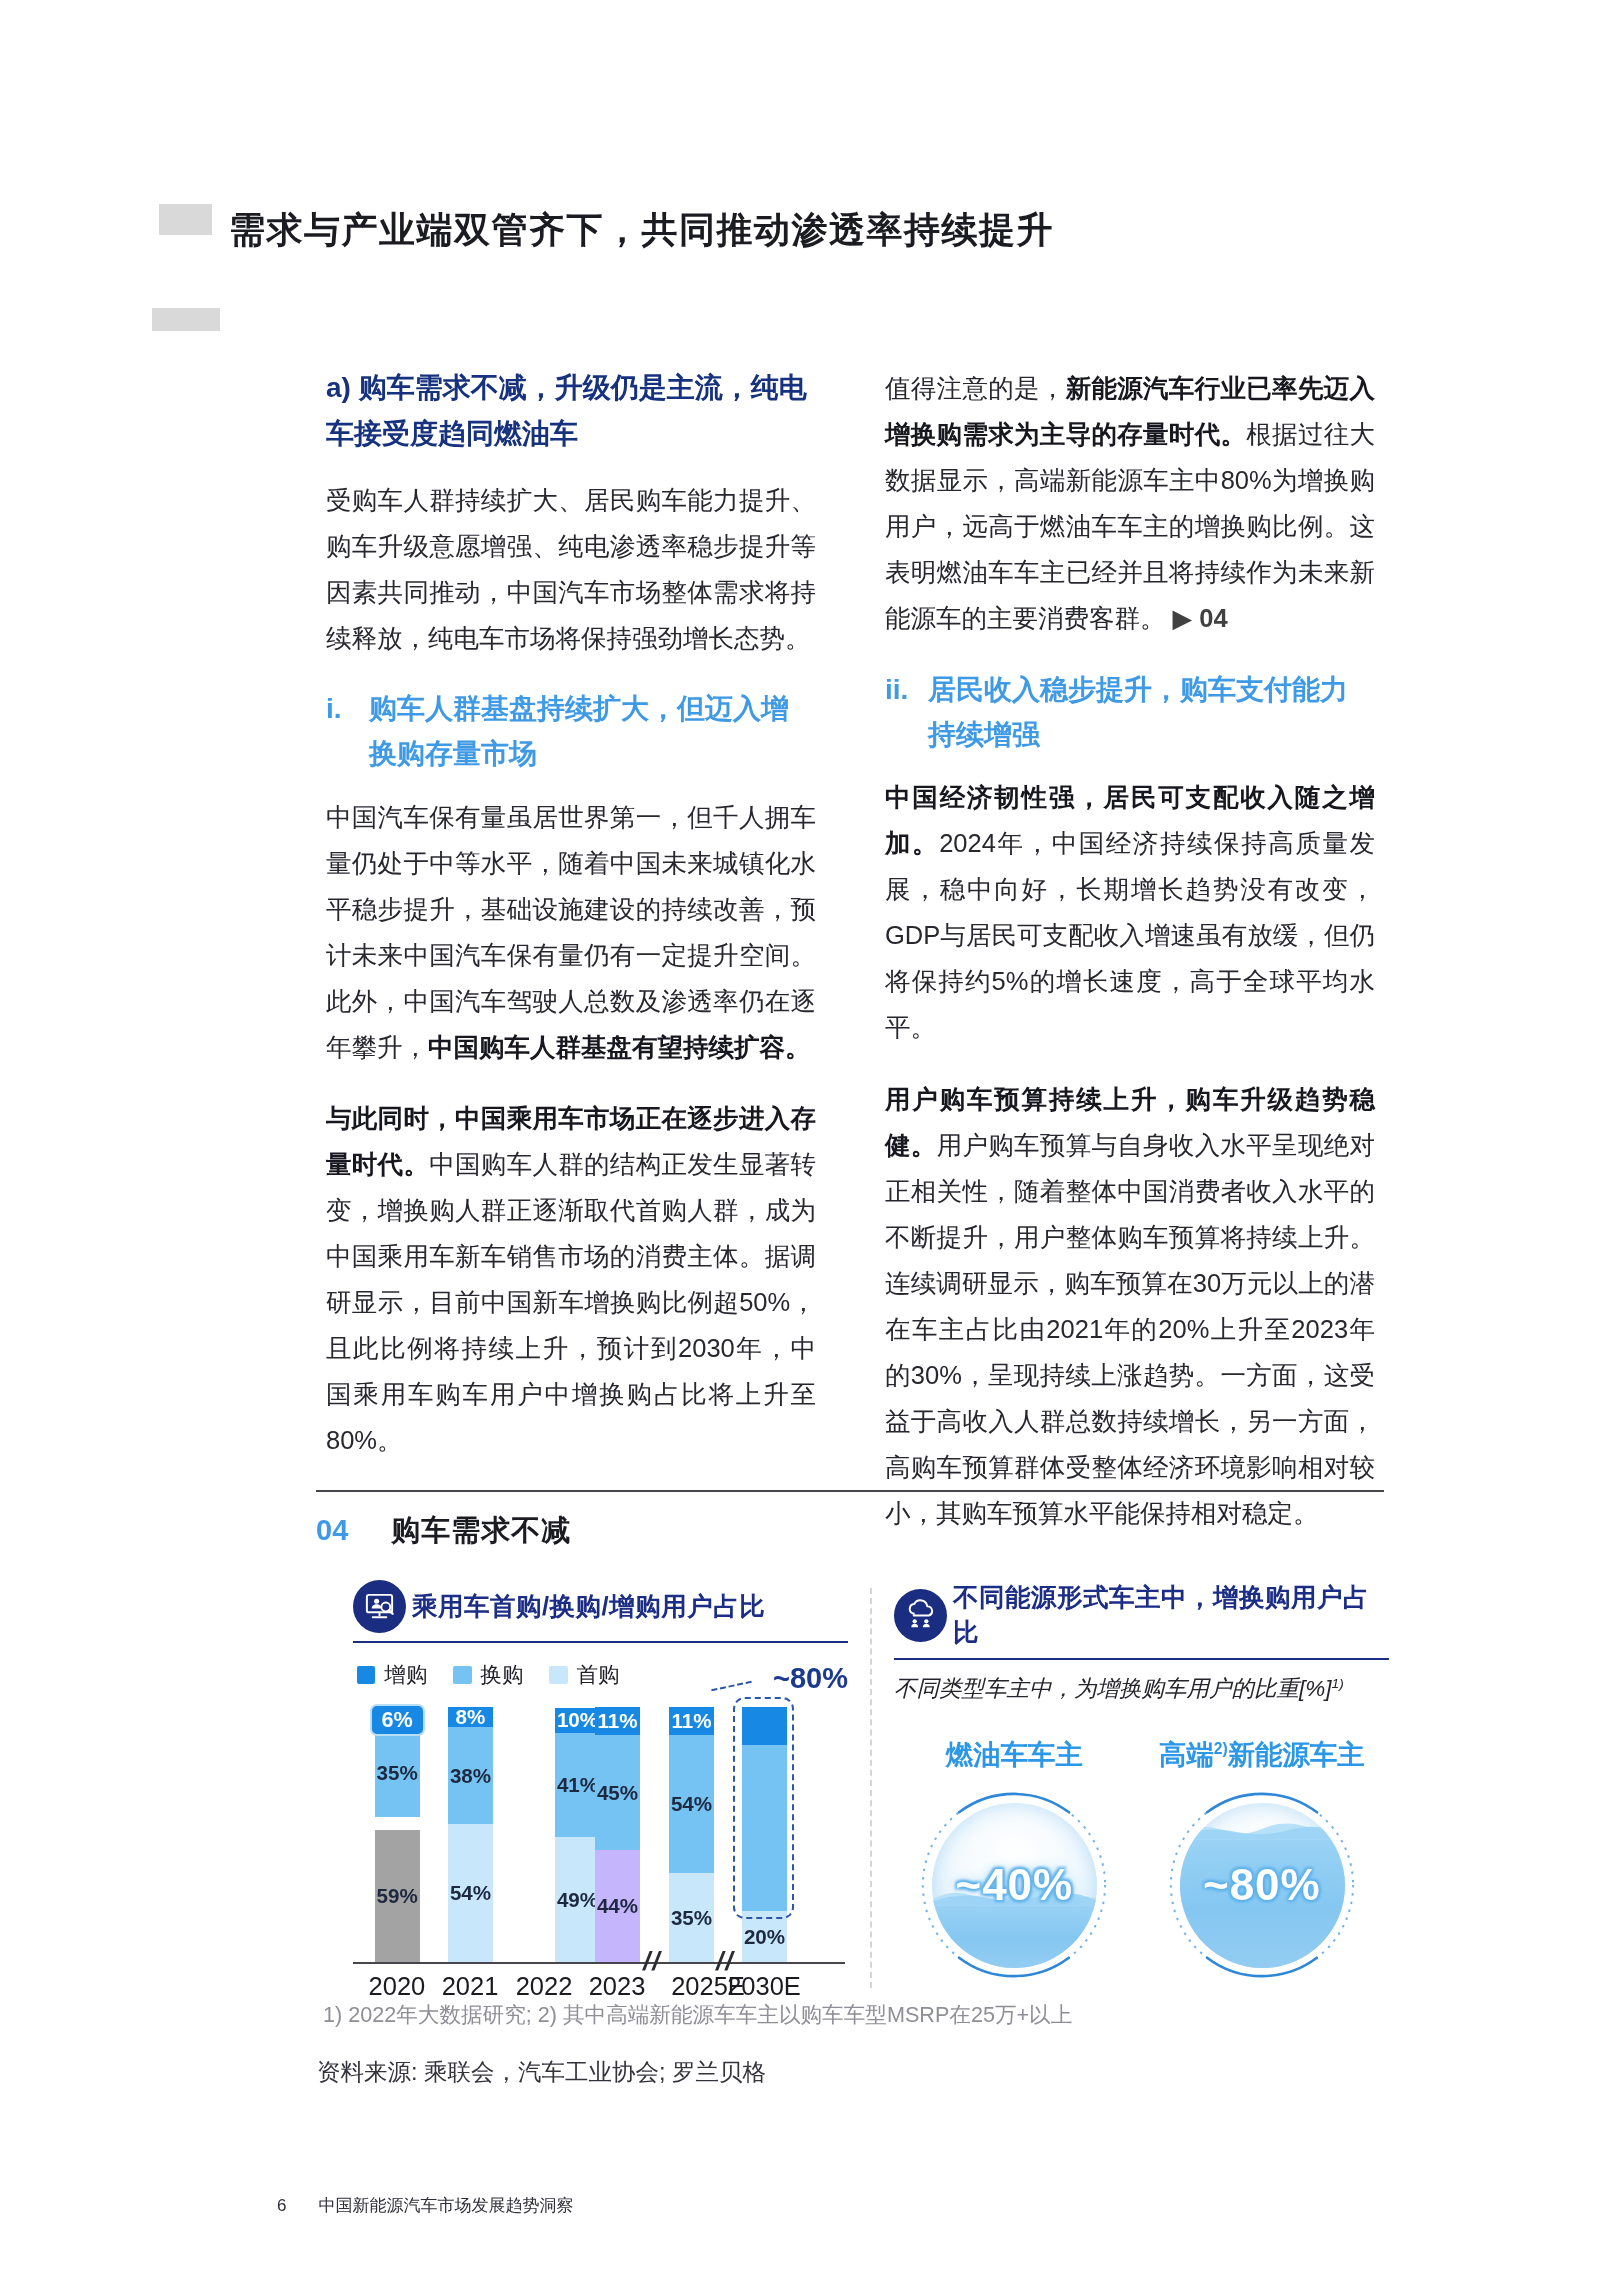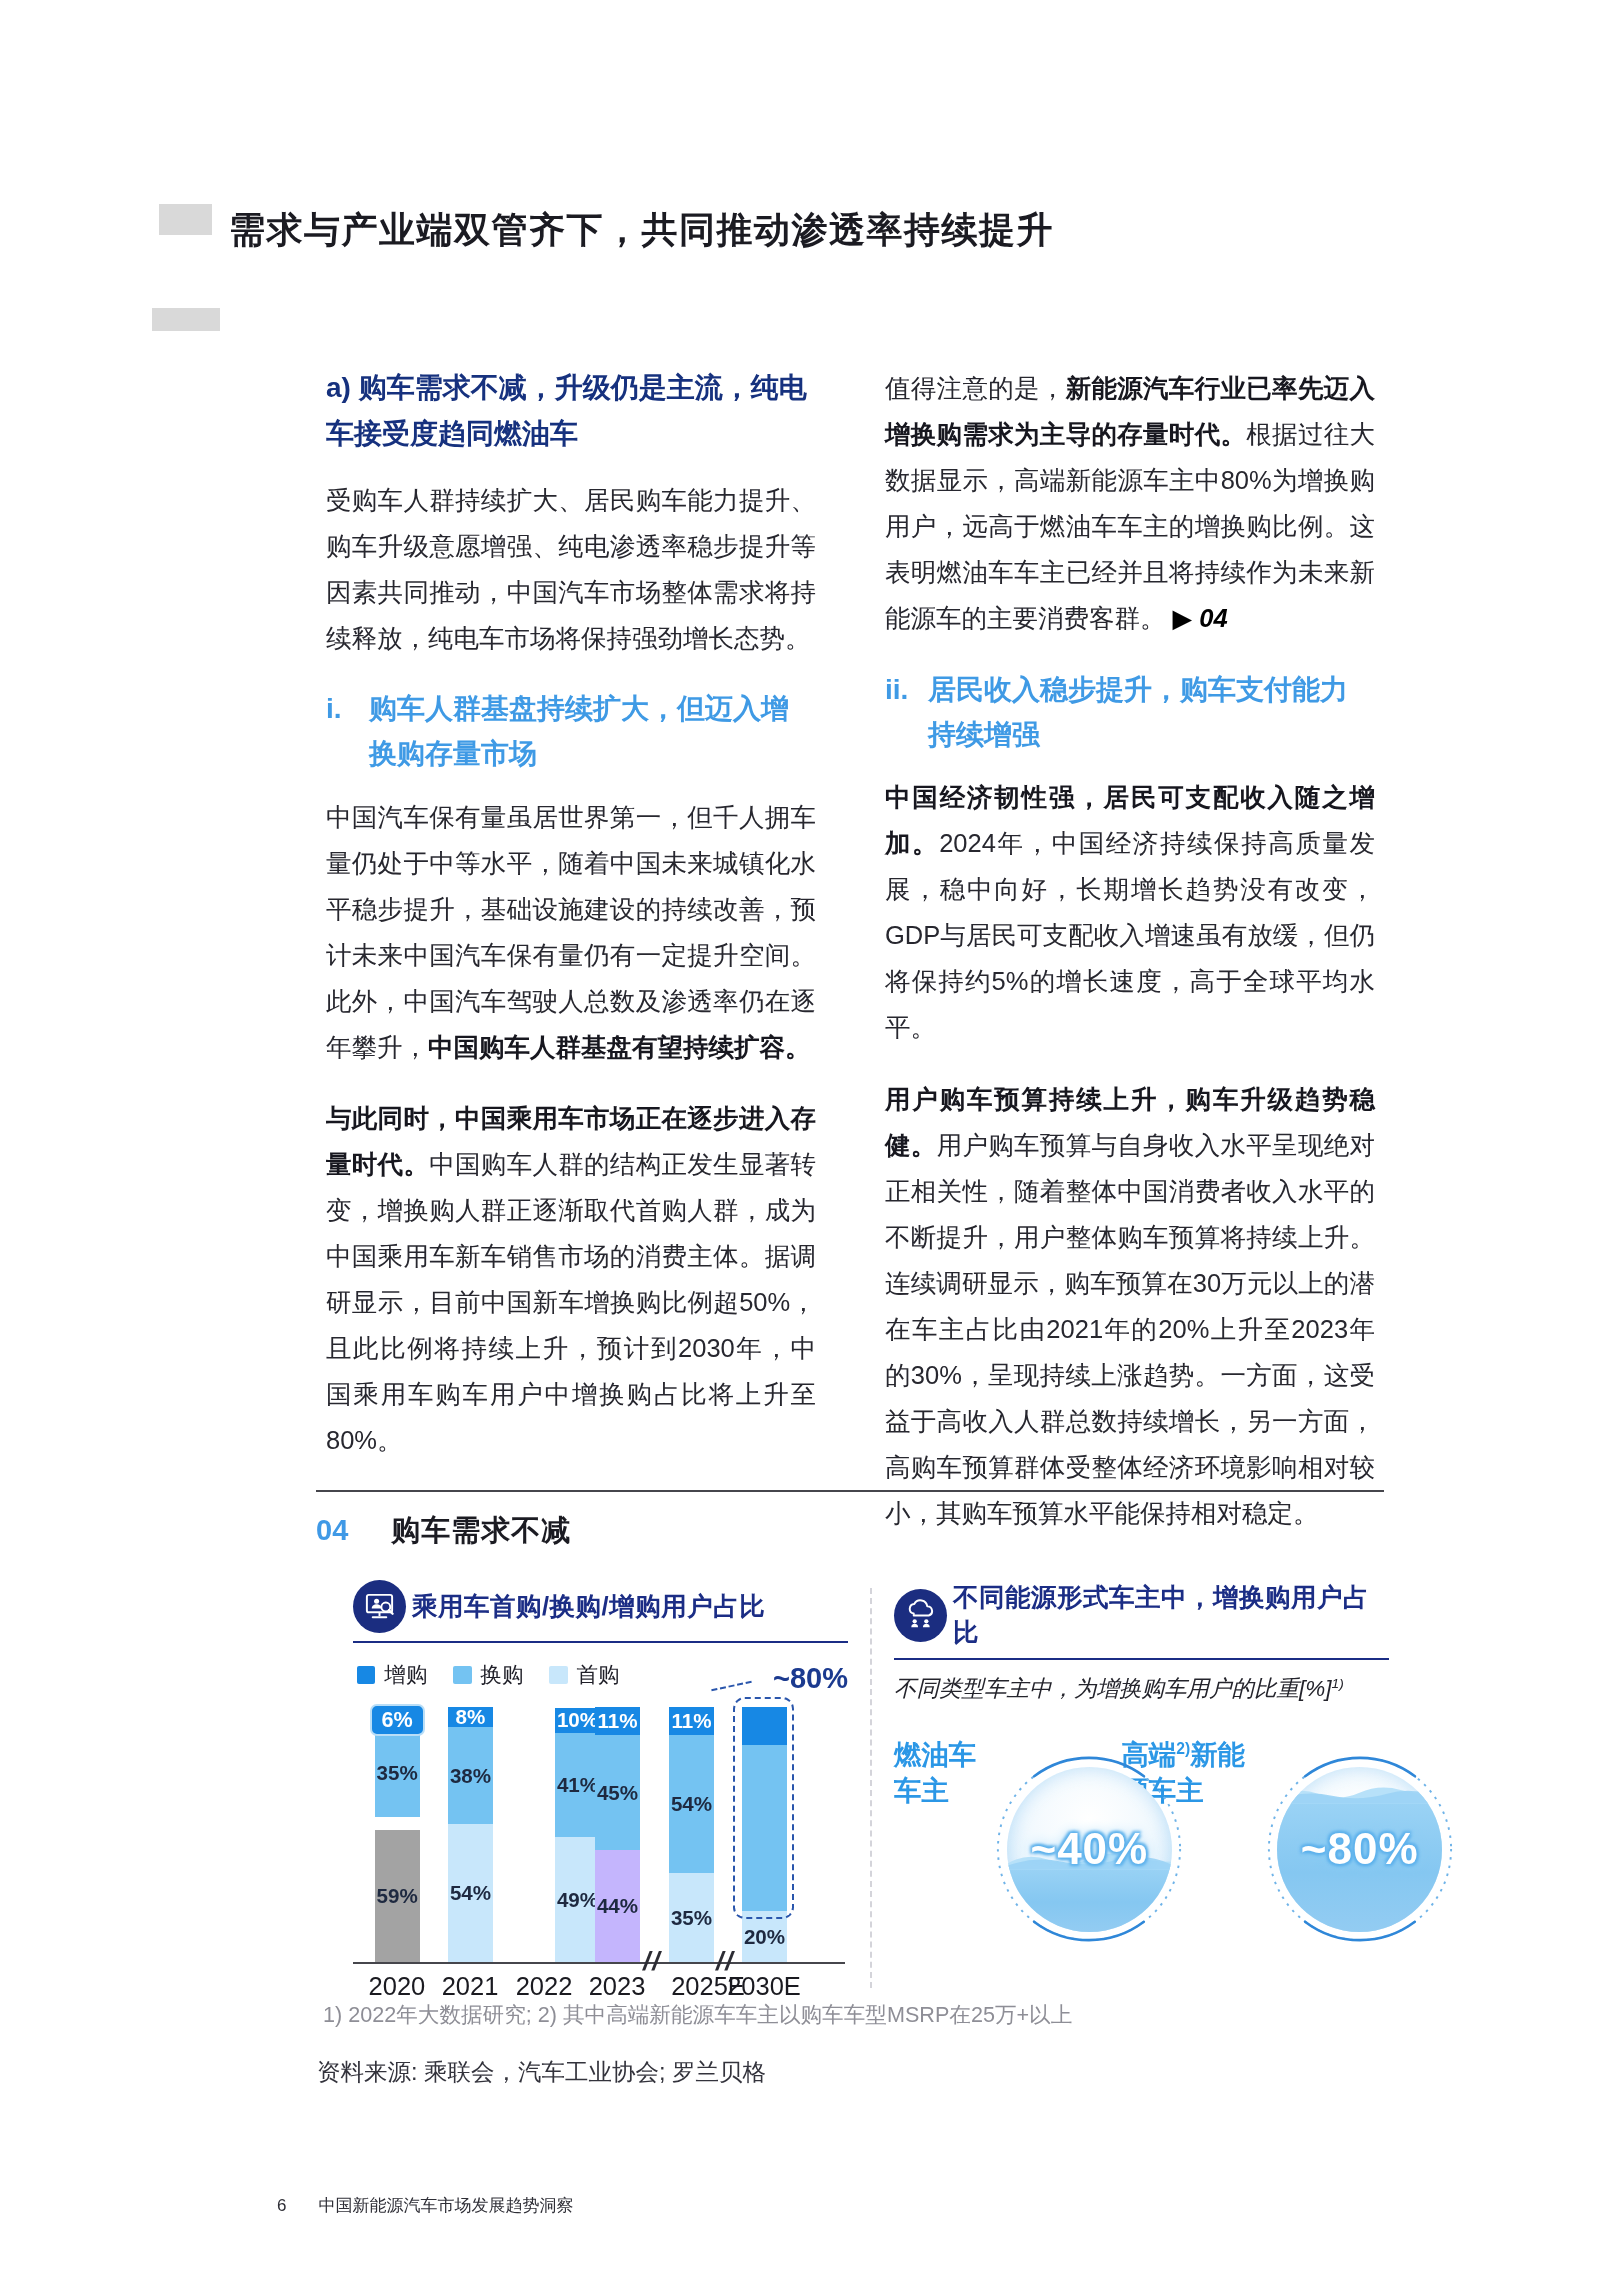--- a/index.html
+++ b/index.html
@@ -17,21 +17,21 @@
   }
   
   .col{position:absolute;top:365px;width:490px;text-align:justify;}
   #col-left{left:326px;}
   #col-right{left:885px;}
   .heading-a{font-size:28px;line-height:46px;font-weight:700;color:#16317e;margin:0 0 19.6px 0;text-align:left;}
   .subheading{display:flex;font-size:28px;line-height:45px;font-weight:700;color:#3f9ae5;margin:7.8px 0 17.6px 0;text-align:left;}
   .subheading .marker{flex:none;width:43px;}
   p.body{font-size:25.5px;line-height:46px;margin:0 0 25.5px 0;color:#27272f;}
   p.body .b{font-weight:700;color:#17171f;}
-  .ref-link{color:#000000;font-weight:700;white-space:nowrap;font-style:italic;}
+  .ref-link{color:#404040;font-weight:700;white-space:nowrap;}
   
   #figure-rule{position:absolute;left:316px;top:1490px;width:1068px;border-top:2px solid #46464c;}
   #figure-header{position:absolute;left:316px;top:1511px;font-size:29px;font-weight:700;}
   #figure-number{color:#3f99e6;margin-right:35px;}
   #figure-title{color:#1b1b22;letter-spacing:1px;}
   .panel{position:absolute;top:1580px;width:495px;}
   #panel-left{left:353px;}
   #panel-right{left:894px;}
   #panel-divider{position:absolute;left:870px;top:1588px;height:400px;border-left:2px dashed #d4d4da;}
   .panel-header{display:flex;align-items:center;gap:6px;border-bottom:2.9px solid #1b2d85;padding-bottom:7.8px;}
@@ -55,21 +55,21 @@
     background:#1788e4;border:2.9px solid #b9def7;border-radius:6.9px;
     padding:1px 9.8px;font-size:21.6px;color:#fff;position:relative;z-index:3;
   }
   .cat-label{position:absolute;top:267px;width:78px;text-align:center;font-size:25.5px;color:#1a1a20;}
   .axis-break{position:absolute;top:241px;font-size:26.5px;font-weight:700;font-style:italic;color:#2c2c33;letter-spacing:2px;}
   #hl-box{position:absolute;border:2.9px dashed #2a56ac;border-radius:11.8px;z-index:2;}
   #hl-annotation{position:absolute;font-size:29px;font-weight:700;color:#1b3a8f;white-space:nowrap;}
   #hl-dash{position:absolute;width:41px;border-top:2.9px dashed #2a56ac;transform:rotate(-12deg);}
   
   #gauges{display:flex;justify-content:space-around;margin-top:33px;}
-  .gauge{display:flex;flex-direction:row;align-items:flex-start;gap:8px;}
+  .gauge{display:flex;flex-direction:column;align-items:center;}
   .gauge-label{font-size:27.4px;font-weight:700;color:#2b97e6;}
   .gauge-label sup{font-size:15.7px;}
   .gauge-wrap{position:relative;width:192px;height:192px;margin-top:15.7px;}
   .gauge-ring{position:absolute;left:0;top:0;}
   .gauge-inner{
     position:absolute;left:13.7px;top:13.7px;width:165px;height:165px;border-radius:50%;
     background:radial-gradient(circle at 50% 32%,#ffffff 0%,#f2f9fe 45%,#d2eafb 100%);
     box-shadow:inset 0 0 19.6px rgba(120,190,240,.45);overflow:hidden;
   }
   .water{position:absolute;left:0;bottom:0;width:100%;

